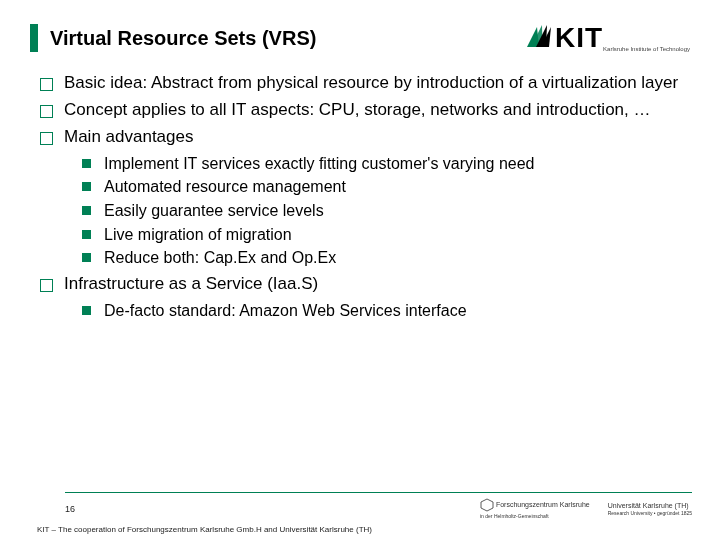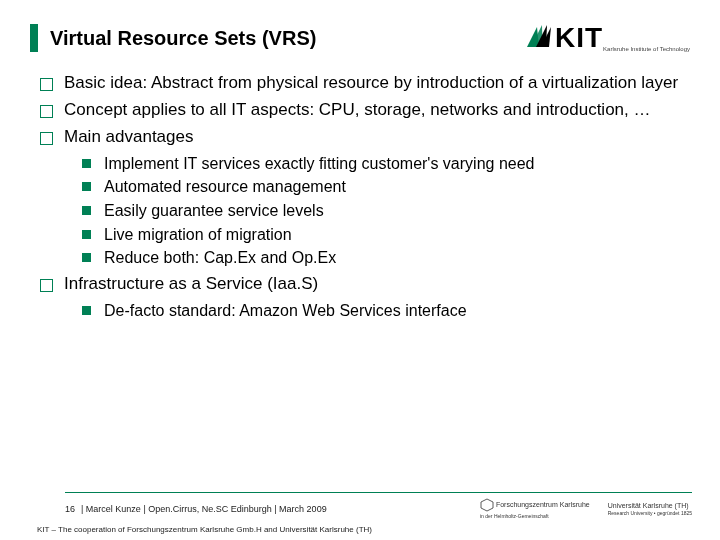--- a/index.html
+++ b/index.html
@@ -186,21 +186,20 @@
         <li><span>De-facto standard: Amazon Web Services interface</span></li>
       </ul>
     </li>
   </ul>
 </div>
 
 <div class="footer">
   <div class="footer-line"></div>
   <div class="footer-top">
     <span class="page-num">16</span>
-    <span>| Marcel Kunze | Open.Cirrus, Ne.SC Edinburgh | March 2009</span>
     <div class="footer-logos">
       <div>
         <svg width="14" height="14" viewBox="0 0 14 14" style="vertical-align:middle">
           <polygon points="7,1 13,4 13,10 7,13 1,10 1,4" fill="none" stroke="#333" stroke-width="0.8"></polygon>
         </svg>
         <span>Forschungszentrum Karlsruhe</span><br>
         <span style="font-size:5px">in der Helmholtz-Gemeinschaft</span>
       </div>
       <div>
         <span>Universität Karlsruhe (TH)</span><br>

